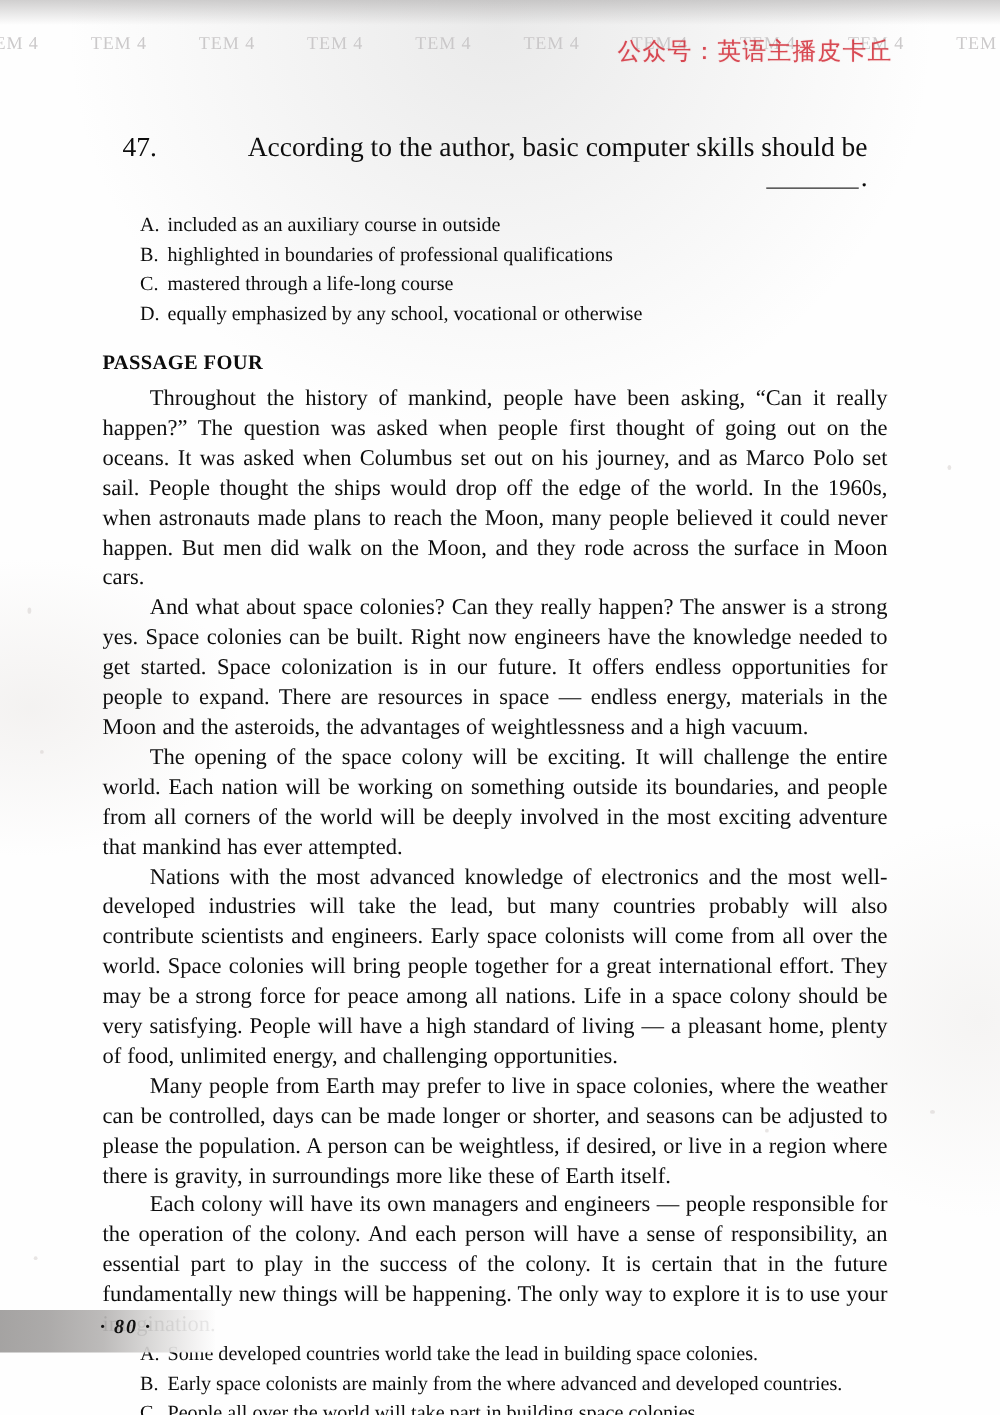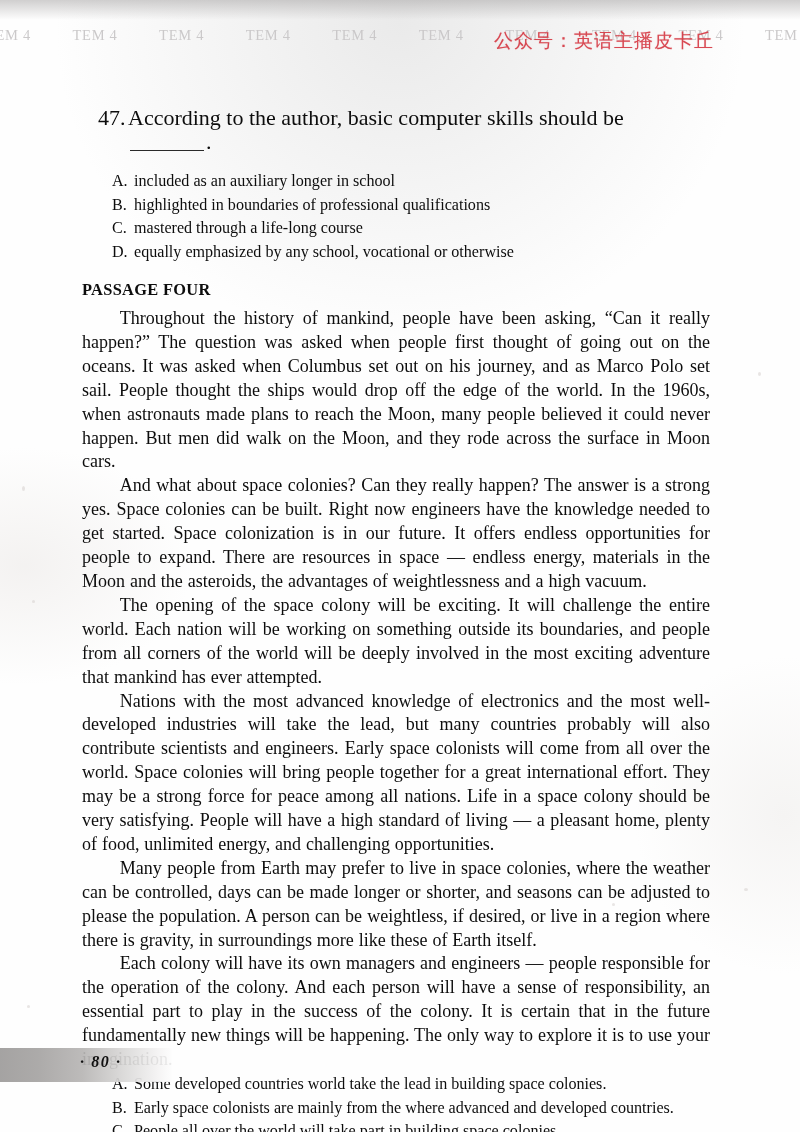--- a/index.html
+++ b/index.html
@@ -81,21 +81,21 @@
     font-size: 22px;
     line-height: 23.5px;
     margin: 16px;
     display: flex;
   }
   .q-num {
     width: 30px;
     flex: 0 0 30px;
     text-align: left;
   }
-  .q-body { flex: 1 1 auto; }
+  .q-body { flex: 1 1 auto; text-align: right; }
 
   .opts { margin: 0; padding: 0; }
   .opt {
     font-size: 16.1px;
     line-height: 23.5px;
     display: flex;
     margin-left: 30px;
   }
   .opt-let {
     width: 22px;
@@ -187,21 +187,21 @@
 
     <div>
       <p class="q">
         <span class="q-num">47.</span>
         <span class="q-body"><span>According to the author, basic computer skills should be</span><span class="blank"></span><span>.</span></span>
       </p>
 
       <div class="opts">
         <div class="opt">
           <span class="opt-let">A.</span>
-          <span class="opt-txt">included as an auxiliary longer in school</span>
+          <span class="opt-txt">included as an auxiliary course in outside</span>
         </div>
         <div class="opt">
           <span class="opt-let">B.</span>
           <span class="opt-txt">highlighted in boundaries of professional qualifications</span>
         </div>
         <div class="opt">
           <span class="opt-let">C.</span>
           <span class="opt-txt">mastered through a life-long course</span>
         </div>
         <div class="opt">

